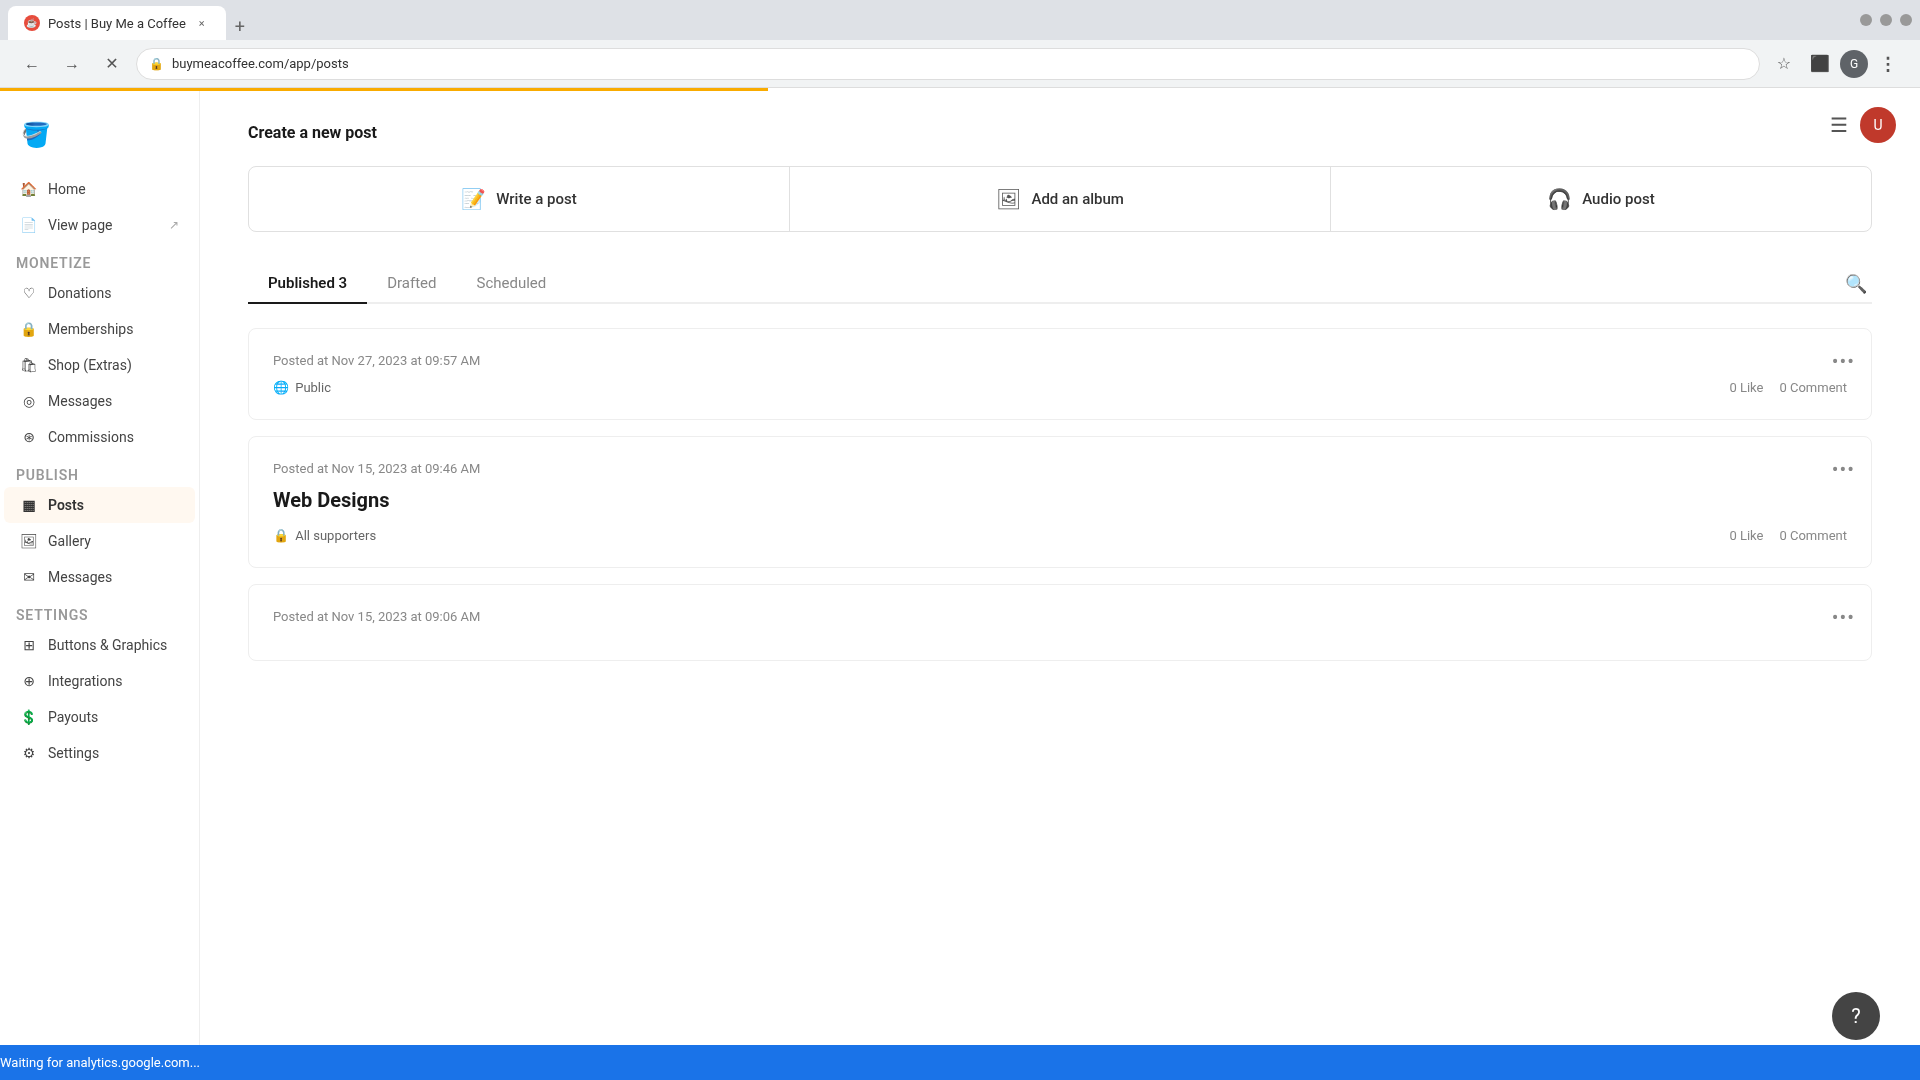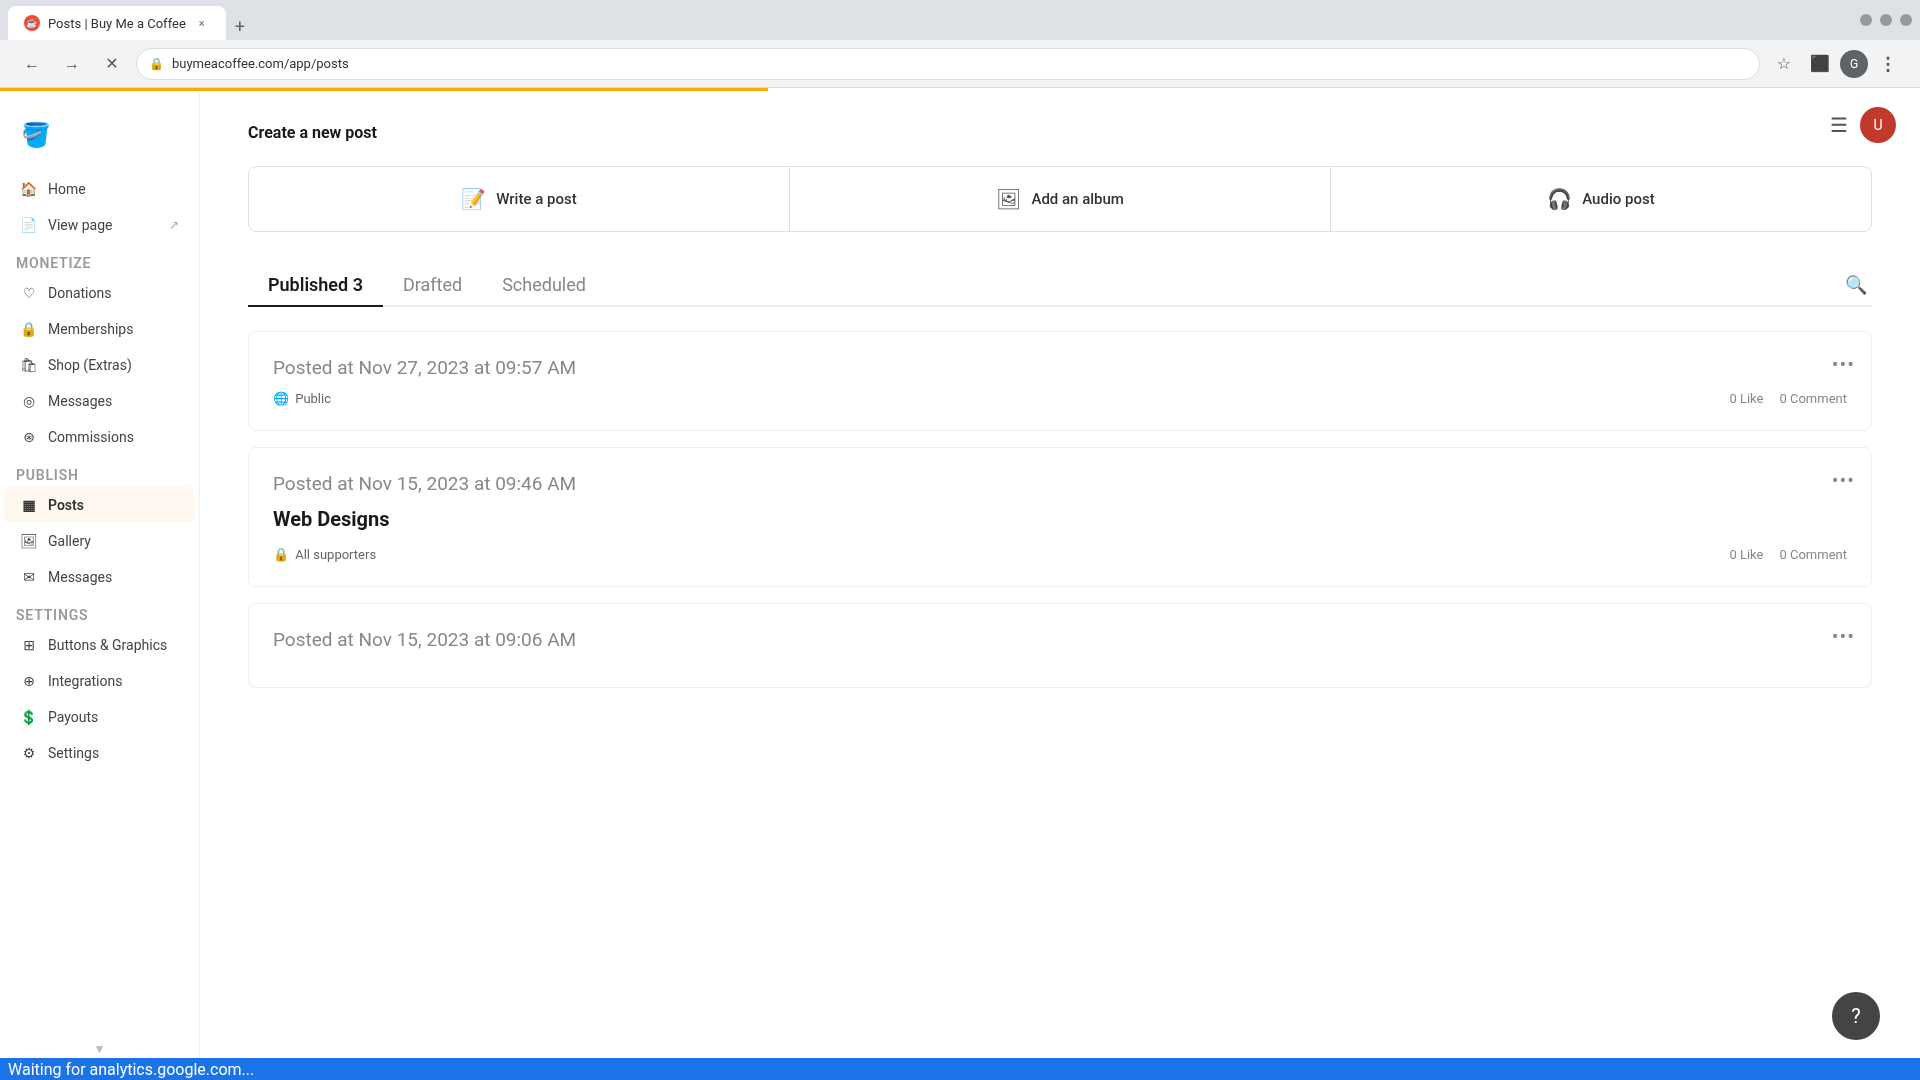--- a/index.html
+++ b/index.html
@@ -40,38 +40,38 @@
     .page-title { font-size: 16px; font-weight: 700; color: #1a1a1a; margin-bottom: 24px; }
 
     
     .create-options { display: flex; border: 1px solid #e0e0e0; border-radius: 8px; margin-bottom: 32px; overflow: hidden; }
     .create-option { flex: 1; display: flex; align-items: center; justify-content: center; gap: 10px; padding: 20px; font-size: 15px; font-weight: 500; color: #333; cursor: pointer; border-right: 1px solid #e0e0e0; }
     .create-option:last-child { border-right: none; }
     .create-option-icon { font-size: 20px; color: #555; }
 
     
     .tabs { display: flex; align-items: center; border-bottom: 2px solid #eee; margin-bottom: 24px; gap: 0; }
-    .tab-item { padding: 10px 20px; font-size: 18px; color: #888; cursor: pointer; border-bottom: 2px solid transparent; margin-bottom: -2px; }
+    .tab-item { padding: 10px 20px; font-size: 15px; color: #888; cursor: pointer; border-bottom: 2px solid transparent; margin-bottom: -2px; }
     .tab-item.active { color: #1a1a1a; font-weight: 600; border-bottom: 2px solid #1a1a1a; }
     .search-icon-btn { margin-left: auto; font-size: 18px; color: #666; cursor: pointer; padding: 4px; }
 
     
     .post-card { border: 1px solid #eee; border-radius: 8px; padding: 24px; margin-bottom: 16px; position: relative; }
-    .post-meta { font-size: 19px; color: #888; margin-bottom: 12px; }
+    .post-meta { font-size: 13px; color: #888; margin-bottom: 12px; }
     .post-title { font-size: 20px; font-weight: 700; color: #1a1a1a; margin-bottom: 16px; }
     .post-footer { display: flex; align-items: center; gap: 16px; }
     .post-visibility { display: flex; align-items: center; gap: 6px; font-size: 13px; color: #666; }
     .post-stats { display: flex; align-items: center; gap: 16px; margin-left: auto; font-size: 13px; color: #888; }
     .post-menu-btn { position: absolute; top: 20px; right: 16px; font-size: 20px; color: #888; cursor: pointer; letter-spacing: 1px; }
 
     
     .help-btn { position: fixed; bottom: 40px; right: 40px; width: 48px; height: 48px; background: #444; border-radius: 50%; display: flex; align-items: center; justify-content: center; color: #fff; font-size: 20px; cursor: pointer; }
 
     
-    .status-bar { position: fixed; bottom: 0; left: 0; right: 0; height: 22px; background: #1a73e8; display: flex; align-items: center; padding: 0 8px; font-size: 16px; color: #fff; }
+    .status-bar { position: fixed; bottom: 0; left: 0; right: 0; height: 35px; background: #1a73e8; display: flex; align-items: center; padding: 0 0; font-size: 13px; color: #fff; }
 
     
     .sidebar-scroll-indicator { display: flex; justify-content: center; margin-top: auto; padding: 8px; }
     .scroll-arrow { font-size: 12px; color: #bbb; }
   </style>
 </head>
 <body>
 
 <div class="browser-chrome">
 

